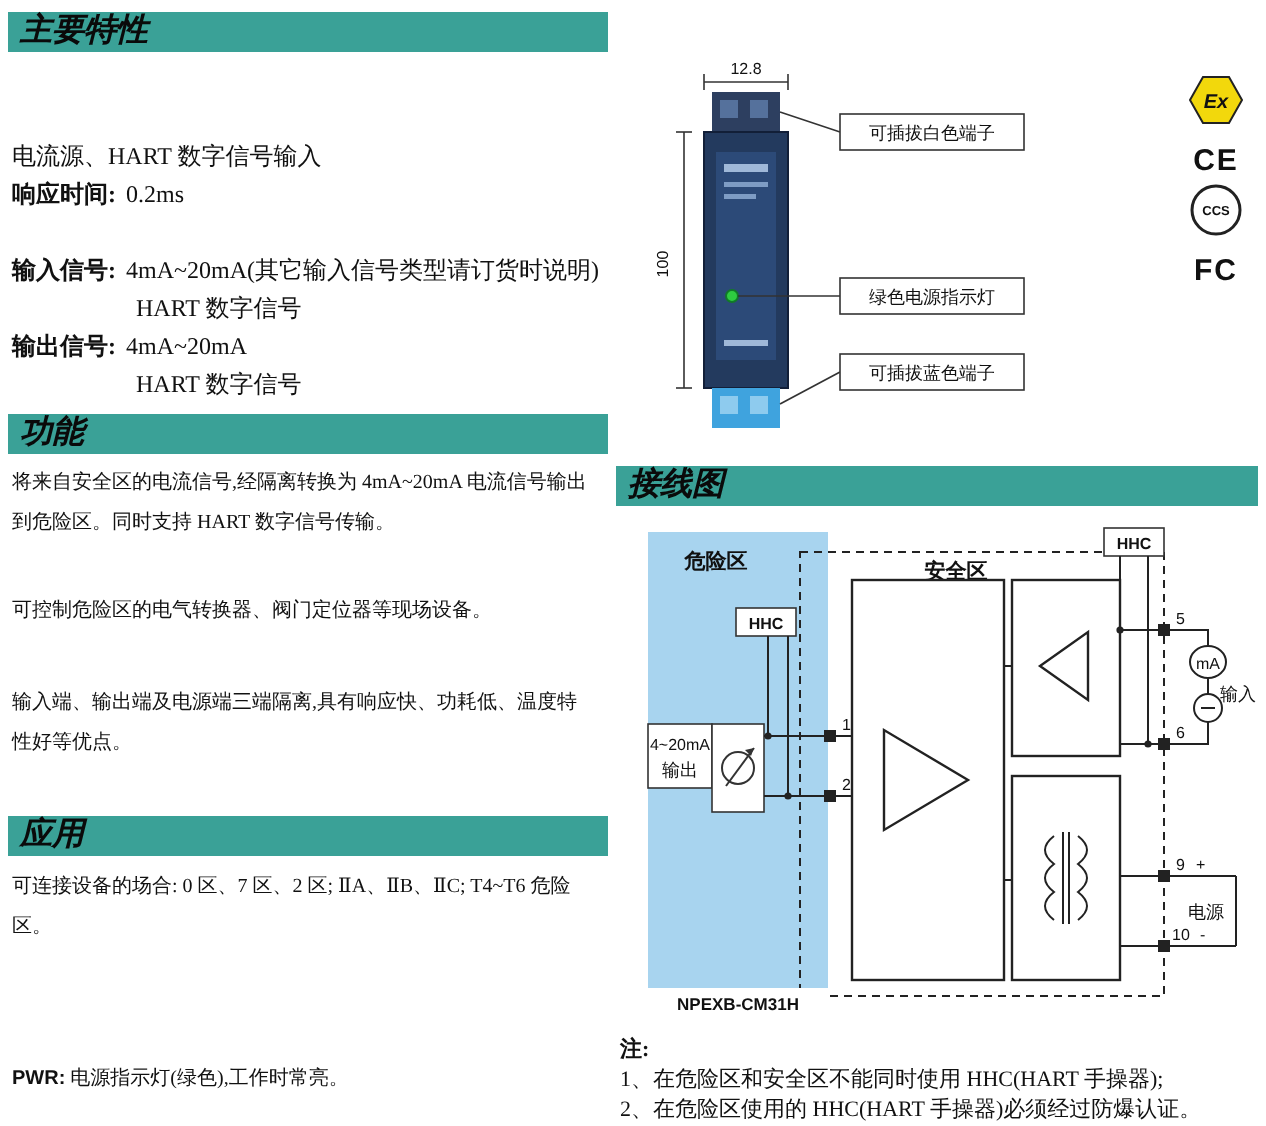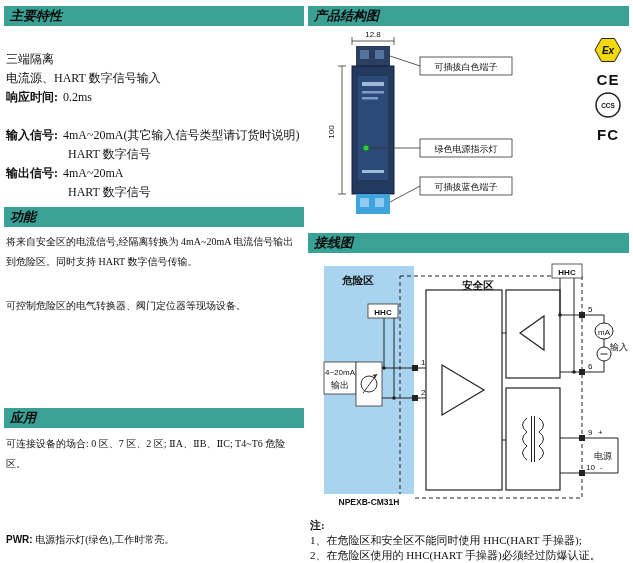--- a/index.html
+++ b/index.html
@@ -1,20 +1,20 @@
 <!DOCTYPE html>
 <html><head>
 <meta charset="utf-8">
 <style>
   html,body{margin:0;padding:0;background:#fff;}
   .page{position:relative;width:633px;height:563px;background:#fff;overflow:hidden;
         font-family:"Liberation Serif","DejaVu Serif",serif;color:#111;}
   .hdr{position:absolute;left:4px;width:288px;height:20px;line-height:20px;
        background:#3aa197;color:#0a0a0a;font-weight:bold;font-style:italic;
-       font-size:13px;padding:0 6px;font-family:"Liberation Sans","DejaVu Sans",sans-serif;}
+       font-size:16px;padding:0 6px;font-family:"Liberation Sans","DejaVu Sans",sans-serif;}
   .hdr-r{left:308px;width:309px;}
   .feat{position:absolute;left:6px;width:296px;height:19px;line-height:19px;
         font-size:12px;white-space:nowrap;}
   .feat .b{font-weight:bold;}
   .feat .b:empty{margin:0;}
   .feat .b:not(:empty){margin-right:5px;}
   .ind{padding-left:62px;}
   .para{position:absolute;left:6px;width:292px;font-size:10px;line-height:20px;}
   .pwr .b{font-weight:bold;font-family:"Liberation Sans","DejaVu Sans",sans-serif;}
   .notes{position:absolute;left:310px;top:518px;width:318px;font-size:11px;line-height:15px;}
@@ -35,46 +35,43 @@
 </style>
 </head>
 <body>
 
 <div class="page">
 
   <div class="hdr" style="top:6px">
     <span>主要特性</span>
   </div>
 
-  <div class="feat" style="top:50px"><span class="b"></span><span>三端隔离</span></div>
   <div class="feat" style="top:69px"><span class="b"></span><span>电流源、HART 数字信号输入</span></div>
   <div class="feat" style="top:88px"><span class="b">响应时间:</span><span>0.2ms</span></div>
   <div class="feat" style="top:126px"><span class="b">输入信号:</span><span>4mA~20mA(其它输入信号类型请订货时说明)</span></div>
   <div class="feat ind" style="top:145px"><span class="b"></span><span>HART 数字信号</span></div>
   <div class="feat" style="top:164px"><span class="b">输出信号:</span><span>4mA~20mA</span></div>
   <div class="feat ind" style="top:183px"><span class="b"></span><span>HART 数字信号</span></div>
 
   <div class="hdr" style="top:207px">
     <span>功能</span>
   </div>
   <div class="para" style="top:232px">将来自安全区的电流信号,经隔离转换为 4mA~20mA 电流信号输出到危险区。同时支持 HART 数字信号传输。</div>
   <div class="para" style="top:296px">可控制危险区的电气转换器、阀门定位器等现场设备。</div>
+  <div class="para" style="top:342px">输入端、输出端及电源端三端隔离,具有响应快、功耗低、温度特性好等优点。</div>
 
   <div class="hdr" style="top:408px">
     <span>应用</span>
   </div>
   <div class="para" style="top:434px">可连接设备的场合: 0 区、7 区、2 区; ⅡA、ⅡB、ⅡC; T4~T6 危险区。</div>
 
   <div class="para pwr" style="top:530px">
     <span class="b">PWR:</span><span> 电源指示灯(绿色),工作时常亮。</span>
   </div>
 
-  <div class="hdr hdr-r" style="top:6px">
-    <span>产品结构图</span>
-  </div>
 
   <svg style="left:308px;top:28px" width="321" height="202" viewBox="0 0 321 202">
 
     <g>
       <line x1="44" y1="13" x2="86" y2="13" stroke="#333" stroke-width="0.8"></line>
       <line x1="44" y1="9" x2="44" y2="17" stroke="#333" stroke-width="0.8"></line>
       <line x1="86" y1="9" x2="86" y2="17" stroke="#333" stroke-width="0.8"></line>
       <text x="65" y="9" class="t8" text-anchor="middle">12.8</text>
     </g>
 

